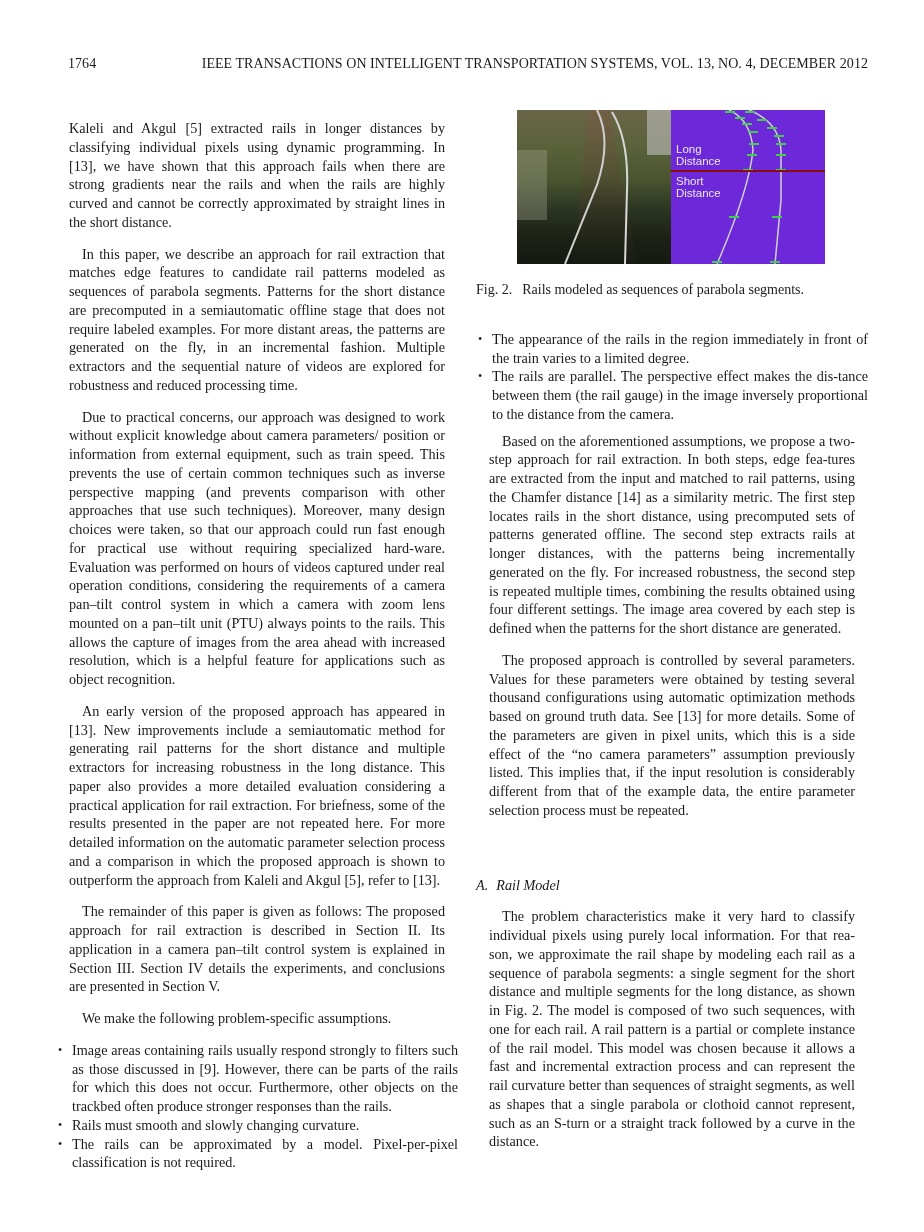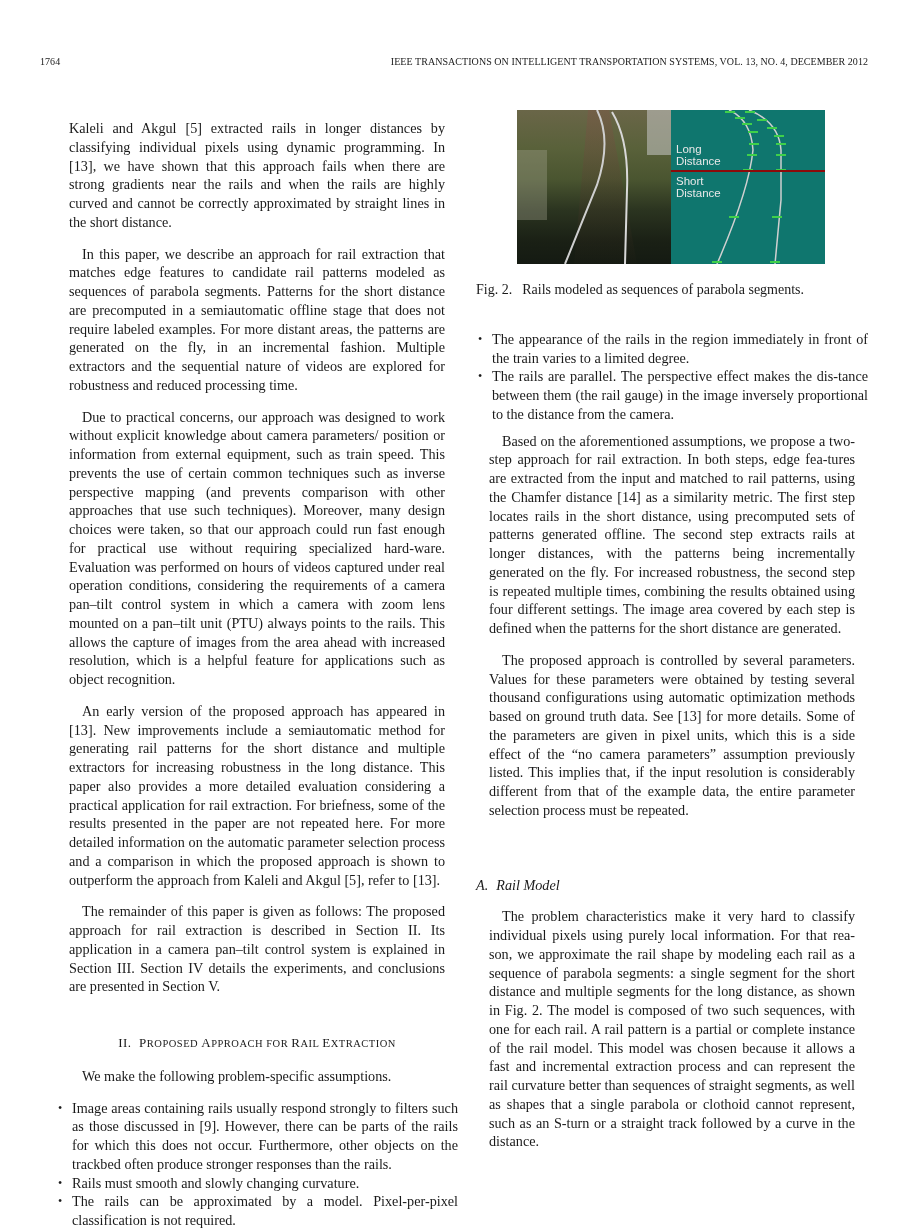--- a/index.html
+++ b/index.html
@@ -2,22 +2,22 @@
 <html><head>
 <meta charset="utf-8">
 <style>
   html, body { margin: 0; padding: 0; background: #ffffff; }
   body {
     width: 924px; height: 1232px; position: relative; overflow: hidden;
     font-family: "Liberation Serif", "DejaVu Serif", serif;
     color: #1a1a1a;
   }
   .header {
-    position: absolute; top: 56px; left: 40px; right: 56px; height: 14px;
-    font-size: 10px; letter-spacing: 0.05px;
+    position: absolute; top: 56px; left: 68px; right: 56px; height: 14px;
+    font-size: 14px; letter-spacing: 0.05px;
   }
   .header .pg { position: absolute; left: 0; top: 0; }
   .header .jt { position: absolute; right: 0; top: 0; }
   .col { position: absolute; top: 106px; width: 402px; font-size: 14.2px; line-height: 18.75px; }
   .col.left { left: 56px; }
   .col.right { left: 476px; width: 392px; }
   p { margin: 13px; text-align: justify; }
   p.ind { text-indent: 13px; }
   .section-head {
     text-align: center; font-size: 13px; letter-spacing: 0.5px;
@@ -35,21 +35,21 @@
     position: absolute; left: 0; top: 0; width: 154px; height: 154px;
     background: linear-gradient(180deg, #6a6648 0%, #59613a 25%, #4a5530 45%, #2b3420 65%, #1a2015 85%, #141a12 100%);
   }
   .photo::before {
     content: ""; position: absolute; left: 50px; top: 0; width: 70px; height: 154px;
     background: linear-gradient(180deg, rgba(120,90,70,0.6), rgba(80,60,45,0.3) 50%, rgba(30,30,20,0.2));
     clip-path: polygon(30% 0, 60% 0, 100% 100%, 10% 100%);
   }
   .wall { position: absolute; left: 0; top: 40px; width: 30px; height: 70px; background: rgba(170,170,150,0.35); }
   .bldg { position: absolute; left: 130px; top: 0; width: 24px; height: 45px; background: rgba(200,200,200,0.55); }
-  .model { position: absolute; left: 154px; top: 0; width: 154px; height: 154px; background: #0f766e; }
+  .model { position: absolute; left: 154px; top: 0; width: 154px; height: 154px; background: #6d28d9; }
   .model .label { position: absolute; left: 5px; color: #e8e8e8; font-family: "Liberation Sans", "DejaVu Sans", sans-serif; font-size: 11.5px; line-height: 12.5px; }
   .model .sep { position: absolute; left: 0; top: 60px; width: 154px; height: 1.5px; background: #8b0a0a; }
   .caption { font-size: 14px; margin-top: 17px; margin-bottom: 30px; }
   .caption .fn { margin-right: 10px; }
   .subsec { font-style: italic; margin-top: 56px; margin-bottom: 8px; }
   .subsec .num { font-style: italic; margin-right: 8px; }
 </style>
 </head>
 <body>
 
@@ -58,24 +58,20 @@
   <span class="jt">IEEE TRANSACTIONS ON INTELLIGENT TRANSPORTATION SYSTEMS, VOL. 13, NO. 4, DECEMBER 2012</span>
 </div>
 
 <div class="col left">
   <p>Kaleli and Akgul [5] extracted rails in longer distances by classifying individual pixels using dynamic programming. In [13], we have shown that this approach fails when there are strong gradients near the rails and when the rails are highly curved and cannot be correctly approximated by straight lines in the short distance.</p>
   <p class="ind">In this paper, we describe an approach for rail extraction that matches edge features to candidate rail patterns modeled as sequences of parabola segments. Patterns for the short distance are precomputed in a semiautomatic offline stage that does not require labeled examples. For more distant areas, the patterns are generated on the fly, in an incremental fashion. Multiple extractors and the sequential nature of videos are explored for robustness and reduced processing time.</p>
   <p class="ind">Due to practical concerns, our approach was designed to work without explicit knowledge about camera parameters/ position or information from external equipment, such as train speed. This prevents the use of certain common techniques such as inverse perspective mapping (and prevents comparison with other approaches that use such techniques). Moreover, many design choices were taken, so that our approach could run fast enough for practical use without requiring specialized hard-ware. Evaluation was performed on hours of videos captured under real operation conditions, considering the requirements of a camera pan–tilt control system in which a camera with zoom lens mounted on a pan–tilt unit (PTU) always points to the rails. This allows the capture of images from the area ahead with increased resolution, which is a helpful feature for applications such as object recognition.</p>
   <p class="ind">An early version of the proposed approach has appeared in [13]. New improvements include a semiautomatic method for generating rail patterns for the short distance and multiple extractors for increasing robustness in the long distance. This paper also provides a more detailed evaluation considering a practical application for rail extraction. For briefness, some of the results presented in the paper are not repeated here. For more detailed information on the automatic parameter selection process and a comparison in which the proposed approach is shown to outperform the approach from Kaleli and Akgul [5], refer to [13].</p>
   <p class="ind">The remainder of this paper is given as follows: The proposed approach for rail extraction is described in Section II. Its application in a camera pan–tilt control system is explained in Section III. Section IV details the experiments, and conclusions are presented in Section V.</p>
 
-  <div class="section-head">
-    <span>II.</span>&nbsp;
-    <span><span>P</span><span class="sc">ROPOSED </span><span>A</span><span class="sc">PPROACH FOR </span><span>R</span><span class="sc">AIL </span><span>E</span><span class="sc">XTRACTION</span></span>
-  </div>
   <p class="ind">We make the following problem-specific assumptions.</p>
   <ul>
     <li>Image areas containing rails usually respond strongly to filters such as those discussed in [9]. However, there can be parts of the rails for which this does not occur. Furthermore, other objects on the trackbed often produce stronger responses than the rails.</li>
     <li>Rails must smooth and slowly changing curvature.</li>
     <li>The rails can be approximated by a model. Pixel-per-pixel classification is not required.</li>
   </ul>
 </div>
 
 <div class="col right">
   <div class="figure">

